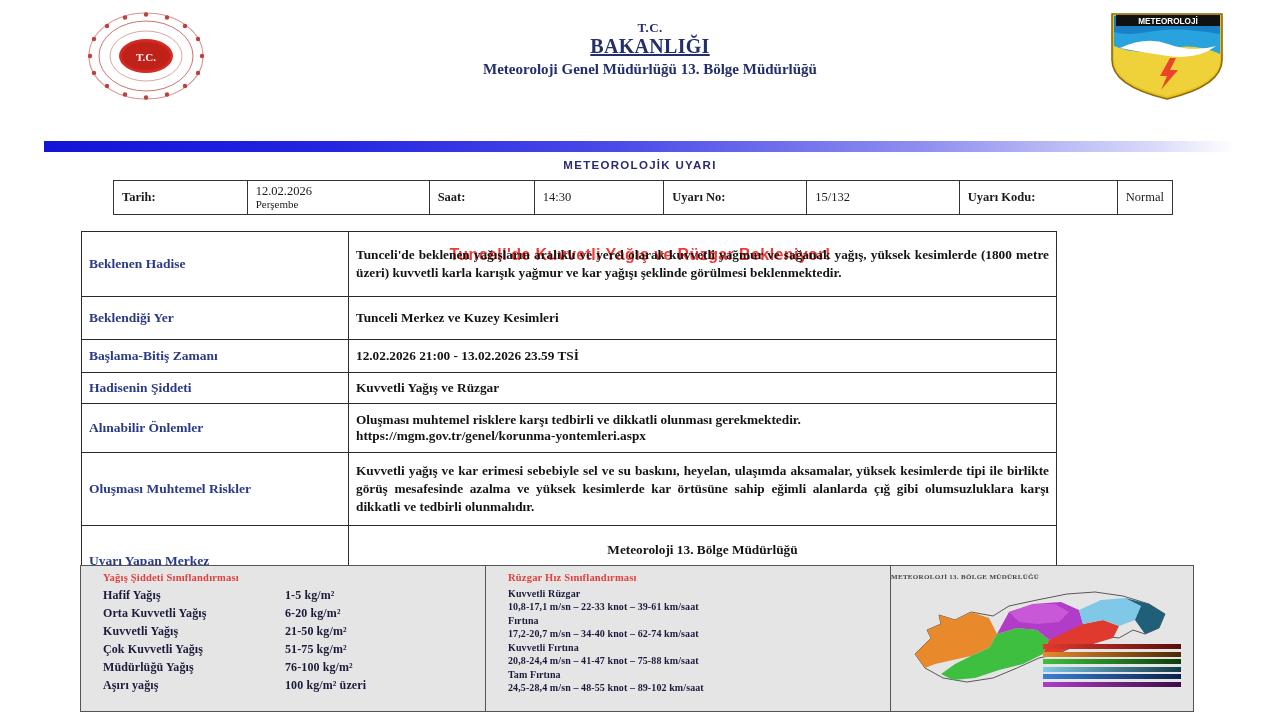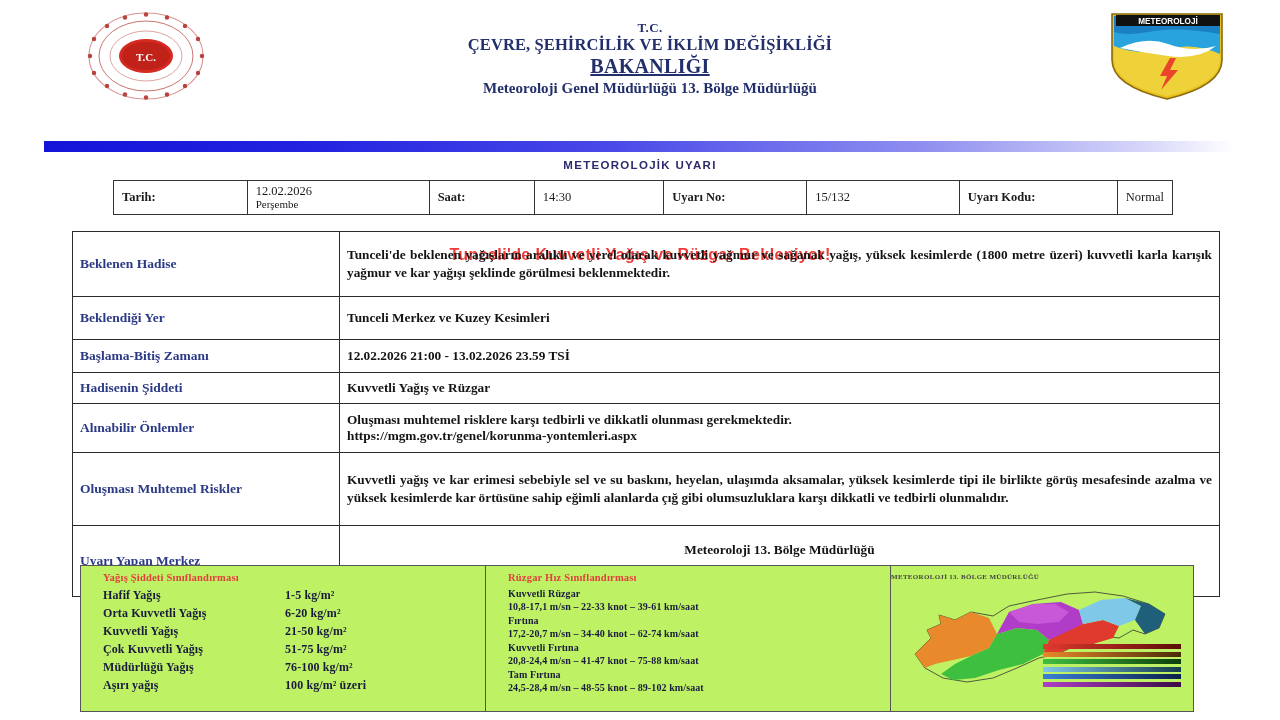--- a/index.html
+++ b/index.html
@@ -66,21 +66,21 @@
 
   
   .headline{
     position:absolute;left:0;top:210px;width:1280px;text-align:center;
     font-family:"Liberation Sans", sans-serif;
     font-weight:bold;font-size:16px;color:#ee3b38;letter-spacing:.4px;margin-top:36px;
   }
 
   
   .main-table{
-    position:absolute;left:72px;top:231px;width:1148px;
+    position:absolute;left:81px;top:231px;width:976px;
     border:1.6px solid #2b2b2b;border-collapse:collapse;
     table-layout:fixed;
   }
   .main-table td{
     border:1.2px solid #2b2b2b;
     vertical-align:middle;
     padding:3px 7px;
   }
   .main-table td.k{
     width:252px;
@@ -93,21 +93,21 @@
   }
   .just-last{text-align:justify;line-height:1.34;}
   .center-v{text-align:center;line-height:1.55;font-size:14px;}
   .url{font-weight:bold;}
 
   
   .legend{
     position:absolute;left:80px;top:565px;width:1112px;height:145px;
     border:1.3px solid #555;
     display:flex;
-    background:#bef264;
+    background:#e5e5e5;
   }
   .leg-col{position:relative;height:100%;}
   .leg-rain{width:404px;border-right:1.3px solid #555;}
   .leg-wind{width:404px;border-right:1.3px solid #555;}
   .leg-map{flex:1;}
   .leg-title{
     font-family:"Liberation Serif", serif;
     font-weight:bold;font-size:10.5px;color:#e2403c;
     padding:6px 0 3px 22px;letter-spacing:.2px;
   }
@@ -164,21 +164,20 @@
           <circle cx="4" cy="46" r="2.2"></circle>
             <circle cx="8" cy="29" r="2.2"></circle>
           <circle cx="21" cy="16" r="2.2"></circle>
             <circle cx="39" cy="7.5" r="2.2"></circle>
         </g>
       </svg>
     </div>
 
     <div class="header-titles">
       <div class="ht-tc">T.C.</div>
-      <div class="ht-main">ÇEVRE, ŞEHİRCİLİK VE İKLİM DEĞİŞİKLİĞİ</div>
       <div class="ht-bakanlik">BAKANLIĞI</div>
       <div class="ht-sub">Meteoroloji Genel Müdürlüğü 13. Bölge Müdürlüğü</div>
     </div>
 
     <div class="mgm-logo">
       <svg viewBox="0 0 122 94" width="122" height="94">
         <path d="M6 6 H116 V52 Q116 78 61 91 Q6 78 6 52 Z" fill="#e8c020" stroke="#8a6a10" stroke-width="1.6"></path>
         <path d="M8 30 H114 V52 Q114 76 61 88 Q8 76 8 52 Z" fill="#efd23a"></path>
         <path d="M8 8 H114 V46 Q88 34 61 41 Q32 48 8 38 Z" fill="#29a3dd"></path>
         <path d="M8 8 H114 V26 Q70 18 42 24 Q20 28 8 24 Z" fill="#1b7fc4"></path>

